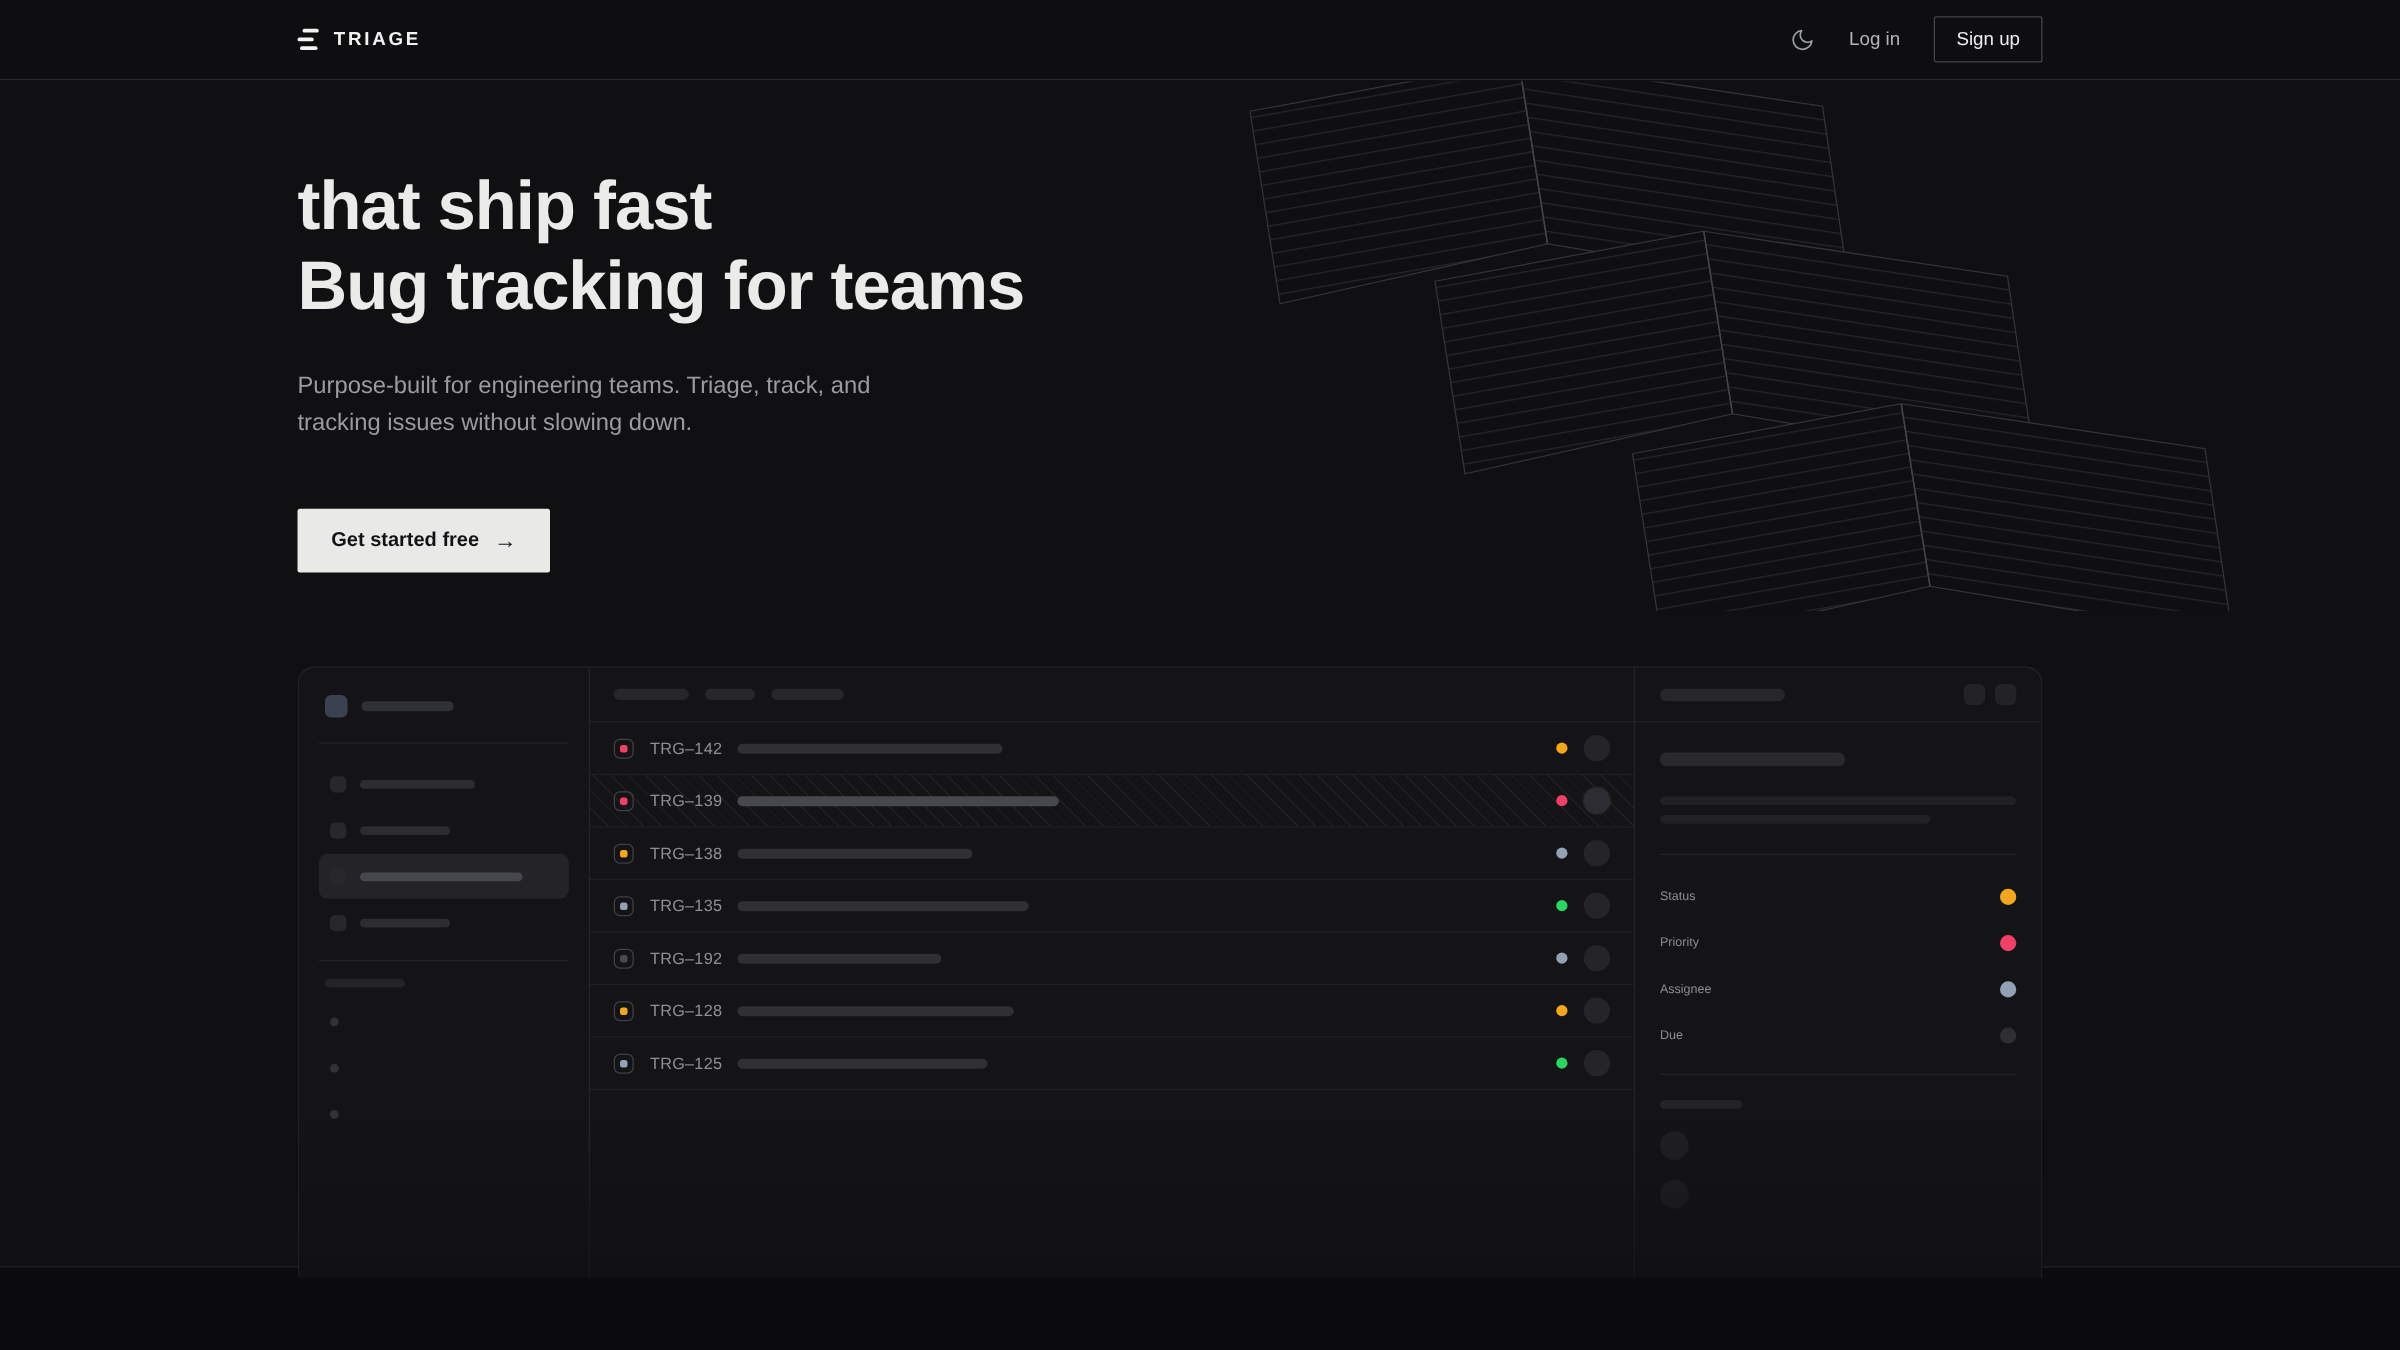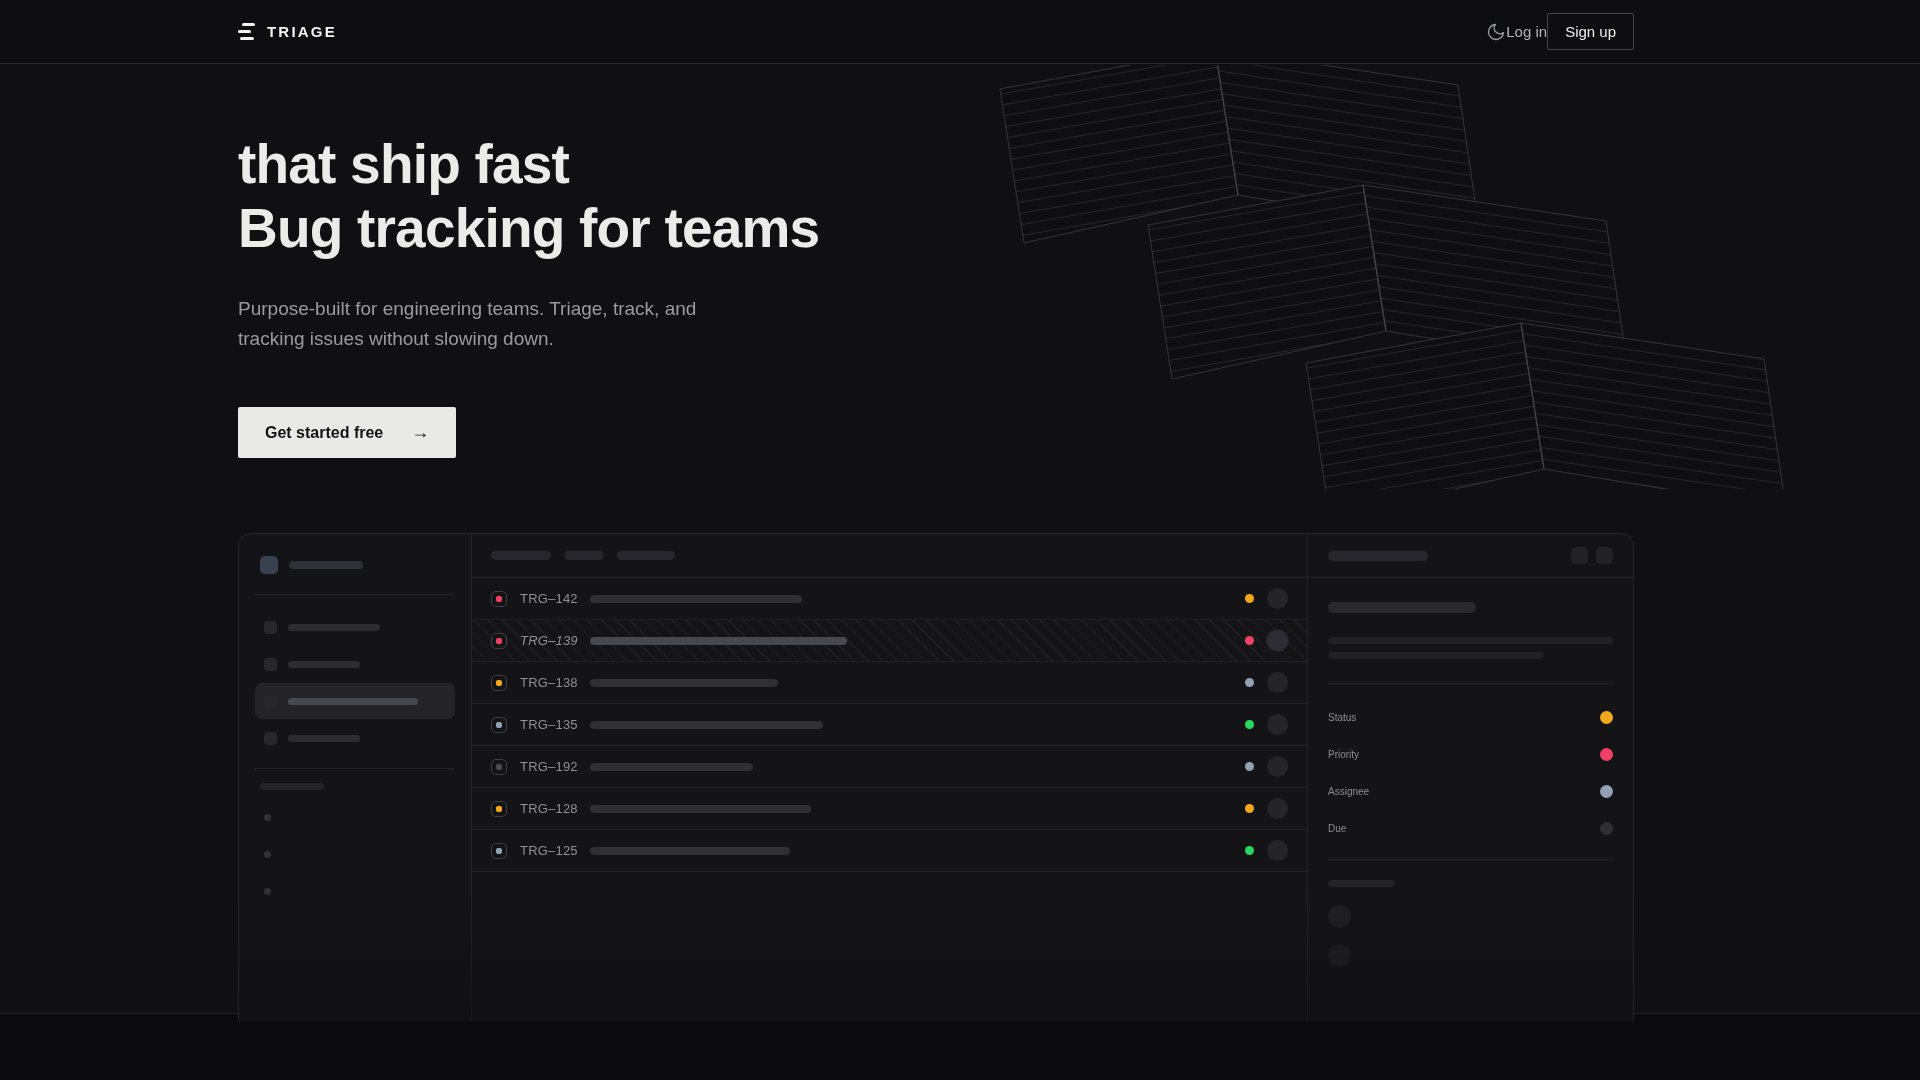--- a/index.html
+++ b/index.html
@@ -18,21 +18,21 @@
     background:#0e0e11; border-bottom:1px solid #28282c;
   }
   .nav .container { height:100%; display:flex; align-items:center; justify-content:space-between; }
   .brand { display:flex; align-items:center; gap:11px; cursor:default; }
   .logo { width:18px; height:17px; display:flex; flex-direction:column; justify-content:space-between; }
   .logo i { display:block; height:3px; border-radius:1.5px; background:#f4f4f4; }
   .logo i:nth-child(1){ width:13px; margin-left:4px; }
   .logo i:nth-child(2){ width:13px; margin-left:0; }
   .logo i:nth-child(3){ width:14px; margin-left:2px; }
   .brand-name { font-size:15px; font-weight:700; letter-spacing:2.2px; color:#f2f2f3; }
-  .nav-right { display:flex; }
+  .nav-right { display:flex; gap:27px; }
   .icon-btn { background:none; border:none; cursor:pointer; display:flex; align-items:center; }
   .login { background:none; border:none; color:#b2b4b8; font-size:15px; font-family:inherit; cursor:pointer; }
   .signup {
     background:transparent; border:1px solid #45454b; color:#ededee;
     font-size:15px; font-family:inherit; padding:9px 17px; border-radius:2px; cursor:pointer;
   }
 
   
   .hero-art { position:absolute; top:65px; left:988px; width:932px; height:424px; overflow:hidden; z-index:0; }
 
@@ -40,21 +40,21 @@
   .hero { position:relative; z-index:1; }
   .hero h1 {
     padding-top:68px; font-size:55px; line-height:1.17; font-weight:700;
     letter-spacing:-0.8px; color:#ebebe9;
   }
   .hero h1 span { display:block; }
   .hero .subtitle { margin-top:33px; width:480px; font-size:19px; line-height:1.62; color:#9a9ba0; }
   .cta {
     margin-top:52px; height:51px; padding:0 27px; border:none; border-radius:2px;
     background:#e9e9e7; color:#131316; font-family:inherit; font-size:16px; font-weight:700;
-    display:inline-flex; align-items:center; gap:28px; cursor:pointer;
+    display:inline-flex; align-items:center; gap:12px; cursor:pointer;
   }
   .cta .arrow { font-size:18px; font-weight:400; }
 
   
   .mockup {
     position:relative; z-index:2; margin-top:75px; width:1396px; height:489px;
     background:#141417; border:1px solid #242429; border-bottom:none;
     border-radius:14px 14px 0 0;
     display:grid; grid-template-columns:233px 1fr 326px; overflow:hidden;
   }
@@ -79,21 +79,20 @@
   .ws-label { width:64px; height:7px; background:#232328; border-radius:4px; margin:14px 0 24px 5px; }
   .ws-dot { width:7px; height:7px; border-radius:50%; background:#313136; margin:0 0 30px 9px; }
 
   
   .list { display:flex; flex-direction:column; }
   .list-head { height:44px; flex:none; border-bottom:1px solid #232328; display:flex; align-items:center; gap:13px; padding:0 19px; }
   .list-head .sk { height:9px; background:#26262b; border-radius:5px; }
   .row { height:42px; flex:none; display:flex; align-items:center; padding:0 19px; border-bottom:1px solid #1f1f24; }
   .row.sel {
     background-image:repeating-linear-gradient(45deg, rgba(255,255,255,0.05) 0 1px, transparent 1px 10px);
-    font-style:italic;
   }
   .ibox { width:16px; height:16px; flex:none; border:1px solid #404046; border-radius:5px; display:flex; align-items:center; justify-content:center; }
   .isq { width:6px; height:6px; border-radius:2px; display:block; }
   .iid { margin-left:13px; min-width:55px; font-size:13px; letter-spacing:0.2px; color:#8e9095; }
   .ibar { margin-left:12px; height:8px; border-radius:4px; display:block; }
   .sp { flex:1; }
   .idot { width:9px; height:9px; border-radius:50%; display:block; }
   .iav { width:21px; height:21px; border-radius:50%; background:#242429; margin-left:13px; }
   .row.sel .iav { background:#2c2c32; box-shadow:0 0 0 1px rgba(255,255,255,0.06); }
 

